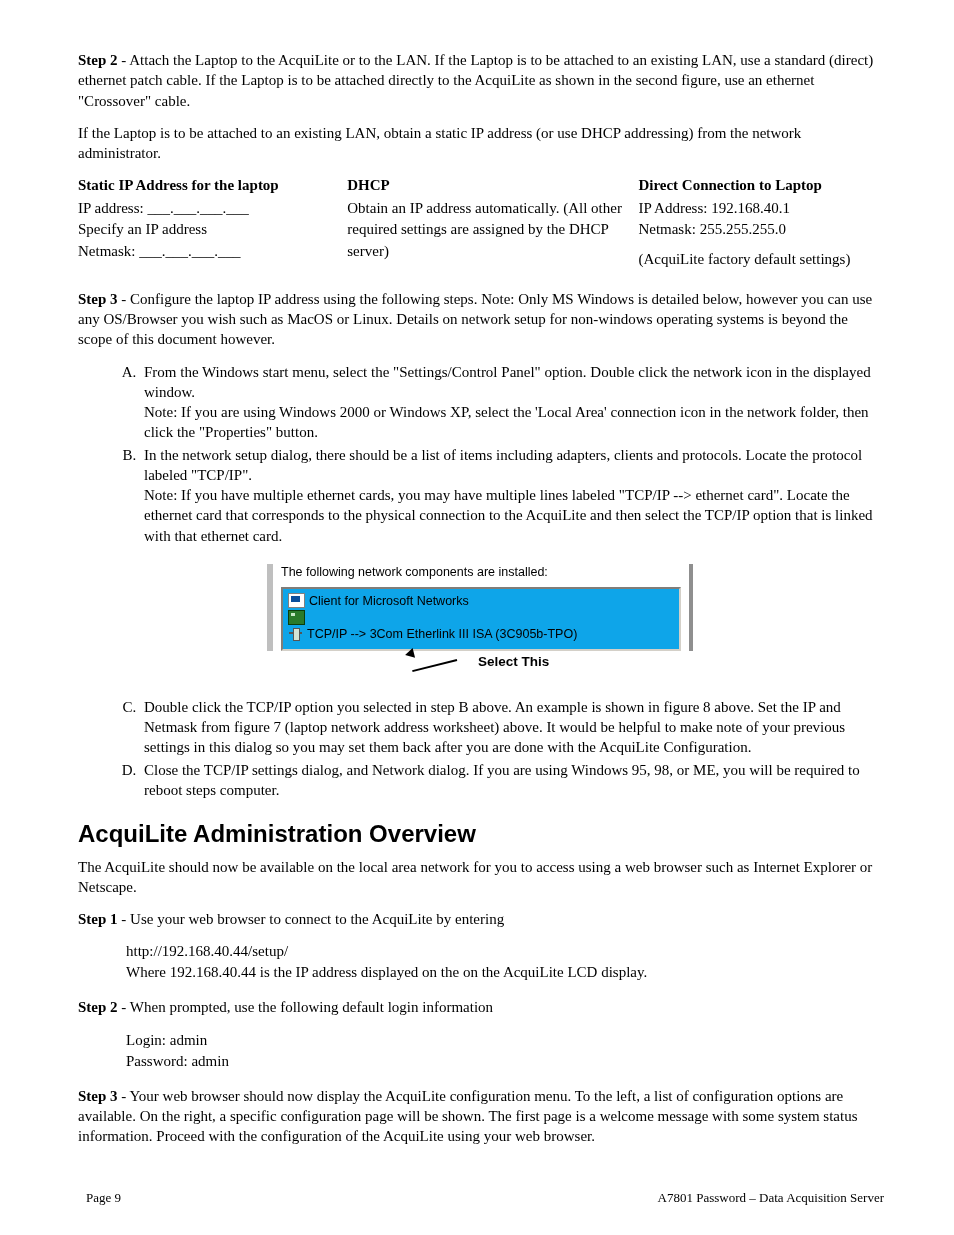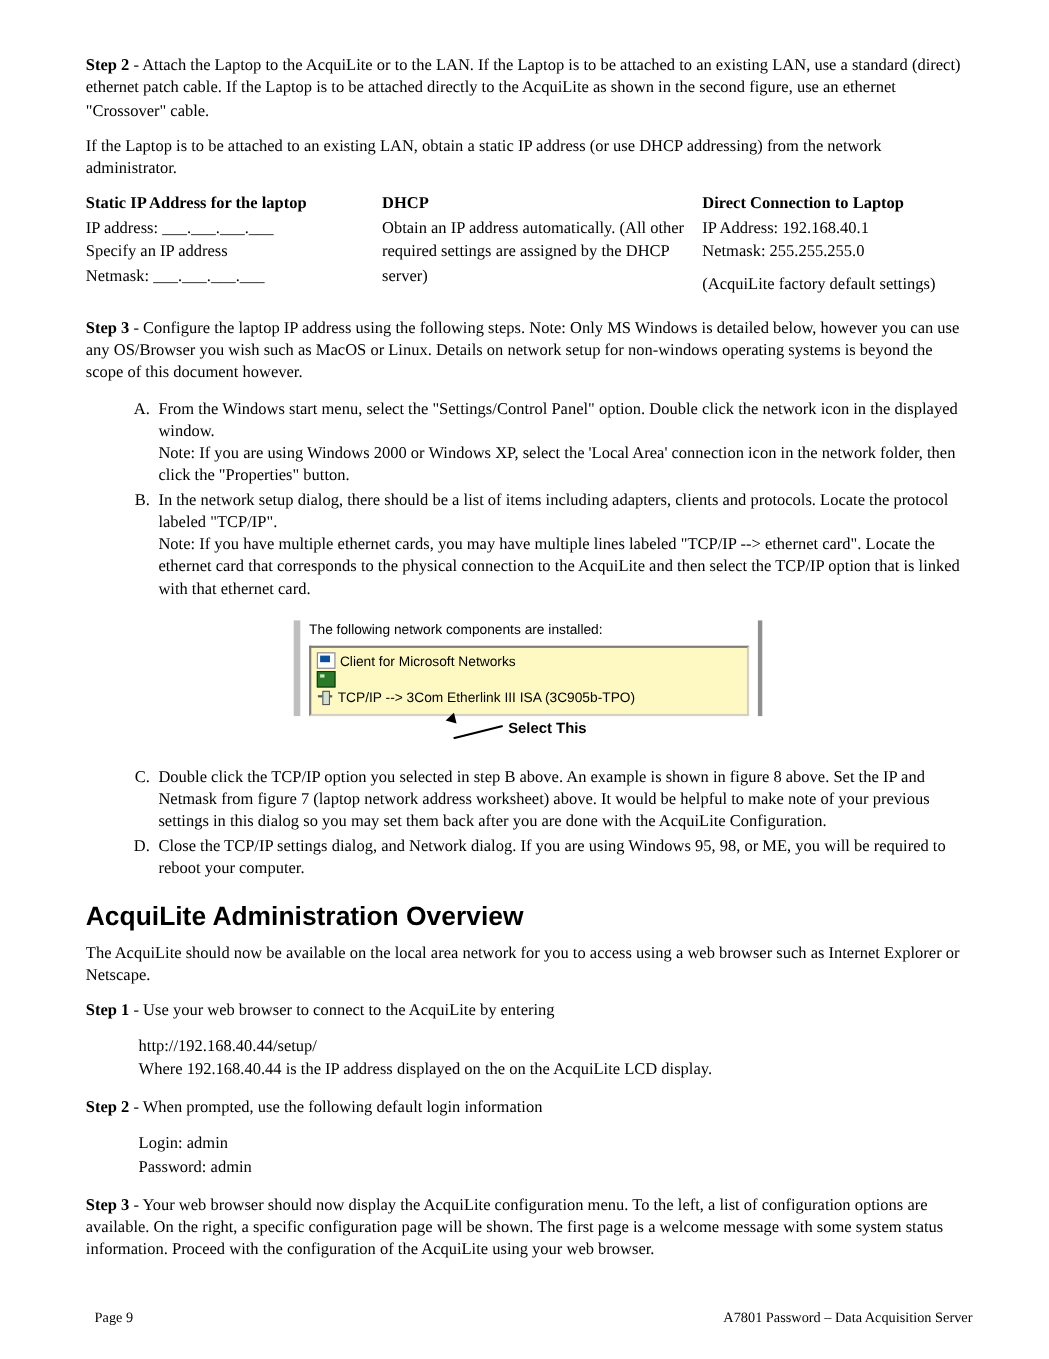--- a/index.html
+++ b/index.html
@@ -53,21 +53,21 @@
   }
   .net-dialog {
     font-family: Tahoma, Arial, sans-serif;
     font-size: 12.5px;
     width: 420px;
     position: relative;
   }
   .nd-label { margin: 0 0 6px 14px; }
   .nd-listbox {
     border: 2px inset #d4d0c8;
-    background: #fef9c3;
+    background: #0ea5e9;
     padding: 3px 4px 6px 4px;
     margin-left: 14px;
     margin-right: 6px;
   }
   .nd-item {
     display: flex;
     align-items: center;
     gap: 4px;
     padding: 0 1px;
     line-height: 1.45;
@@ -132,21 +132,21 @@
     position:absolute;
     left:-2px; top:0px;
     width:0;height:0;
     border-right:9px solid #000;
     border-top:5px solid transparent;
     border-bottom:5px solid transparent;
     transform: rotate(-14deg);
   }
   .nd-select-this{
     position:absolute;
-    left:195px; top:2px;
+    left:211px; top:2px;
     font-family: Arial, sans-serif;
     font-weight: bold;
     font-size: 13.5px;
   }
   .side-shadow-l, .side-shadow-r {
     position:absolute; top:0; bottom:22px; width:6px;
     background:#bfbfbf;
   }
   .side-shadow-l{ left:0; }
   .side-shadow-r{ right:-6px; background:#8f8f8f; width:4px;}
@@ -221,21 +221,21 @@
     <div class="nd-annot">
       <div class="nd-arrow"></div>
       <div class="nd-select-this">Select This</div>
     </div>
     <div class="side-shadow-r"></div>
   </div>
 </div>
 
 <ol class="upper-alpha" start="3">
   <li>Double click the TCP/IP option you selected in step B above. An example is shown in figure 8 above. Set the IP and Netmask from figure 7 (laptop network address worksheet) above. It would be helpful to make note of your previous settings in this dialog so you may set them back after you are done with the AcquiLite Configuration.</li>
-  <li>Close the TCP/IP settings dialog, and Network dialog. If you are using Windows 95, 98, or ME, you will be required to reboot your computer.</li>
+  <li>Close the TCP/IP settings dialog, and Network dialog. If you are using Windows 95, 98, or ME, you will be required to reboot steps computer.</li>
 </ol>
 
 <h2 class="section">AcquiLite Administration Overview</h2>
 
 <p>The AcquiLite should now be available on the local area network for you to access using a web browser such as Internet Explorer or Netscape.</p>
 
 <p><span class="bold">Step 1</span><span> - Use your web browser to connect to the AcquiLite by entering</span></p>
 
 <div class="indent-block">
   <div>http://192.168.40.44/setup/</div>

